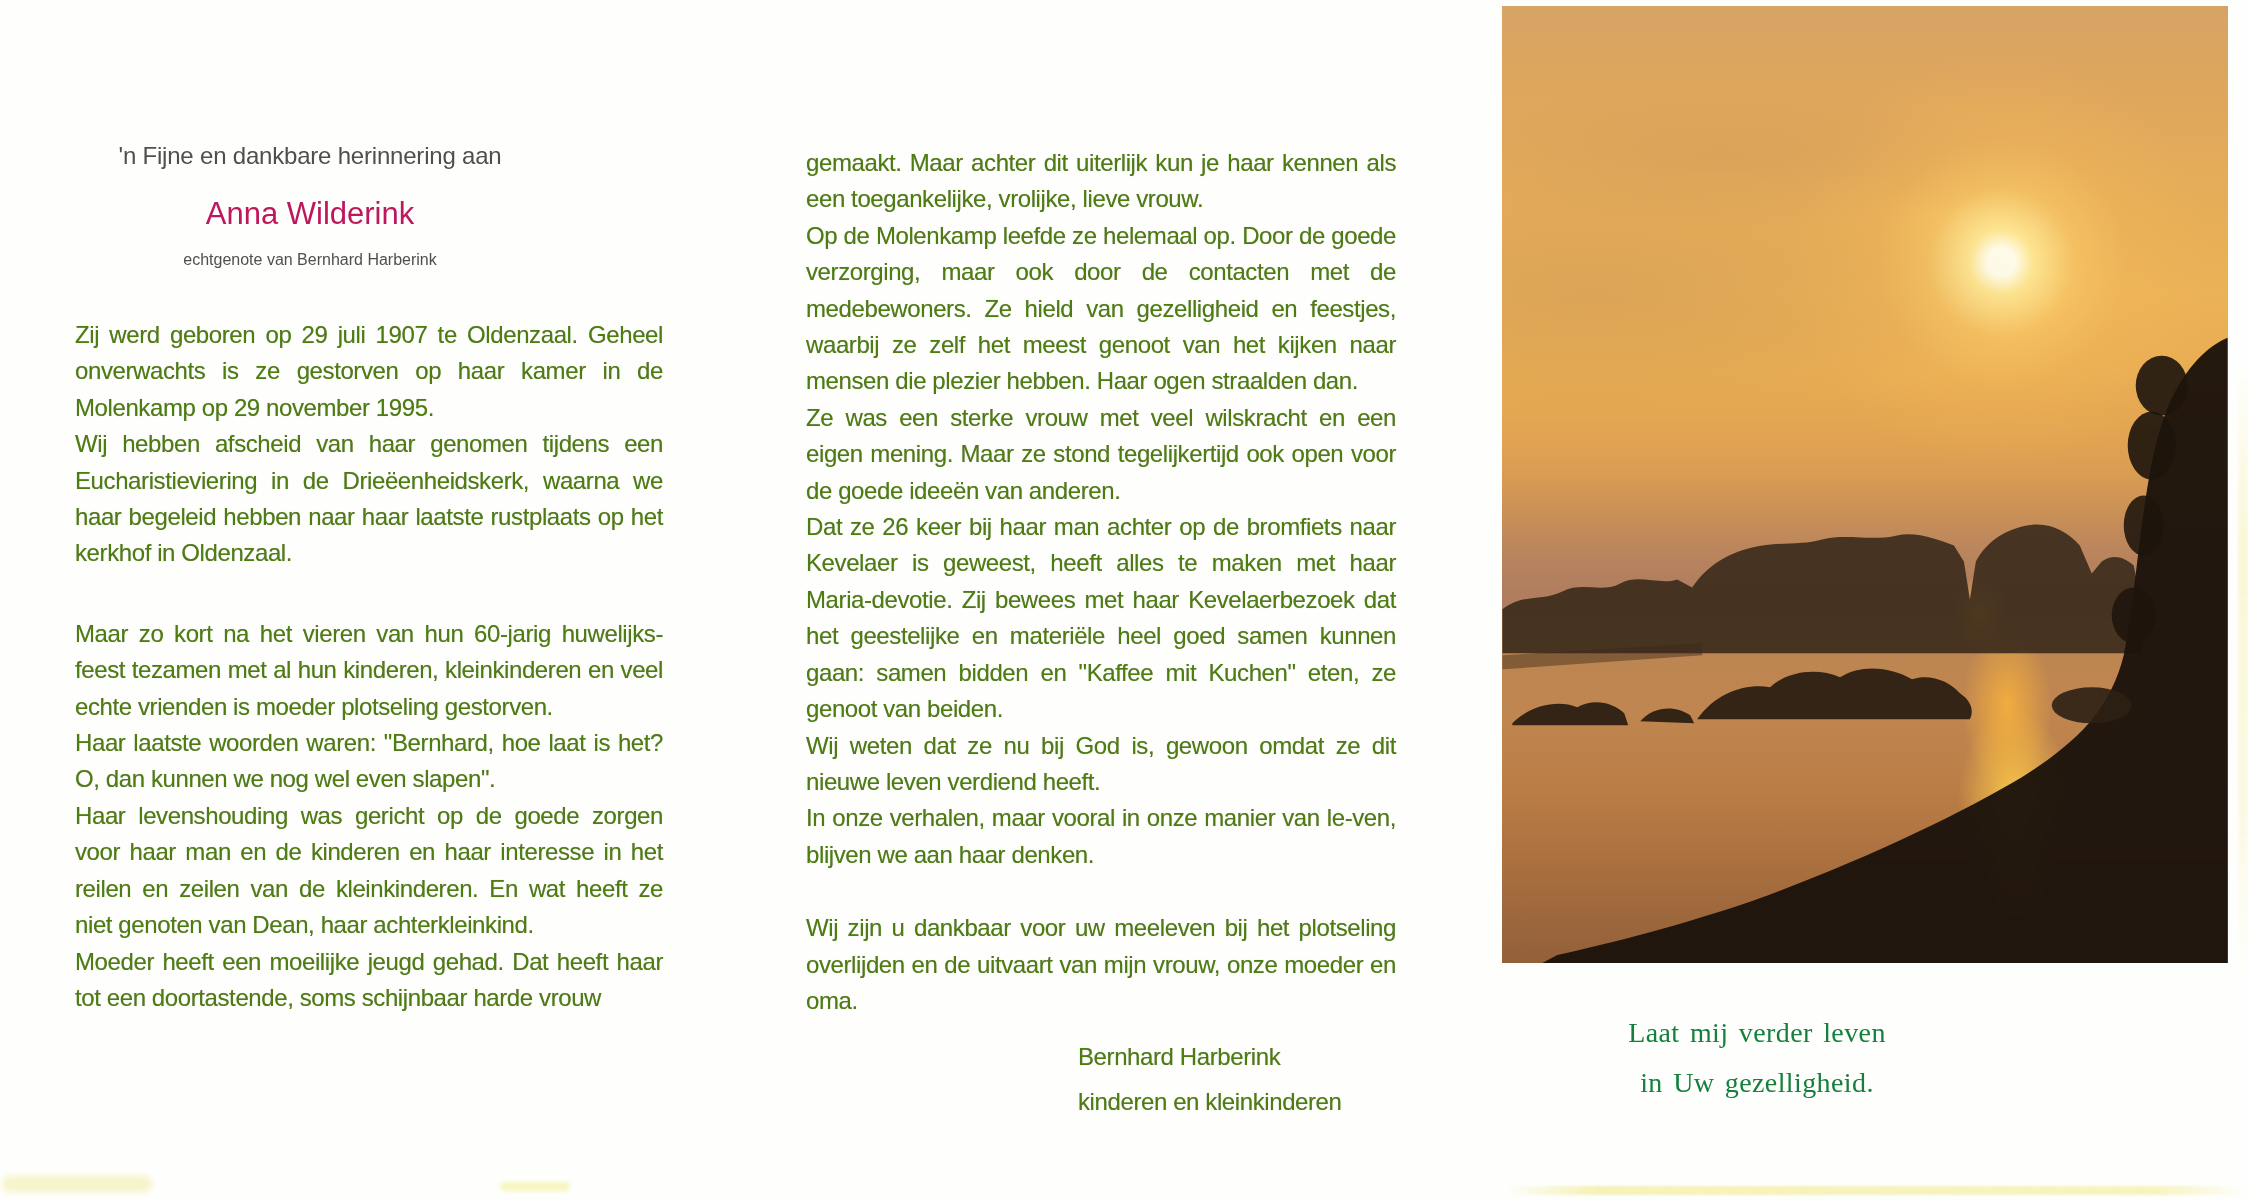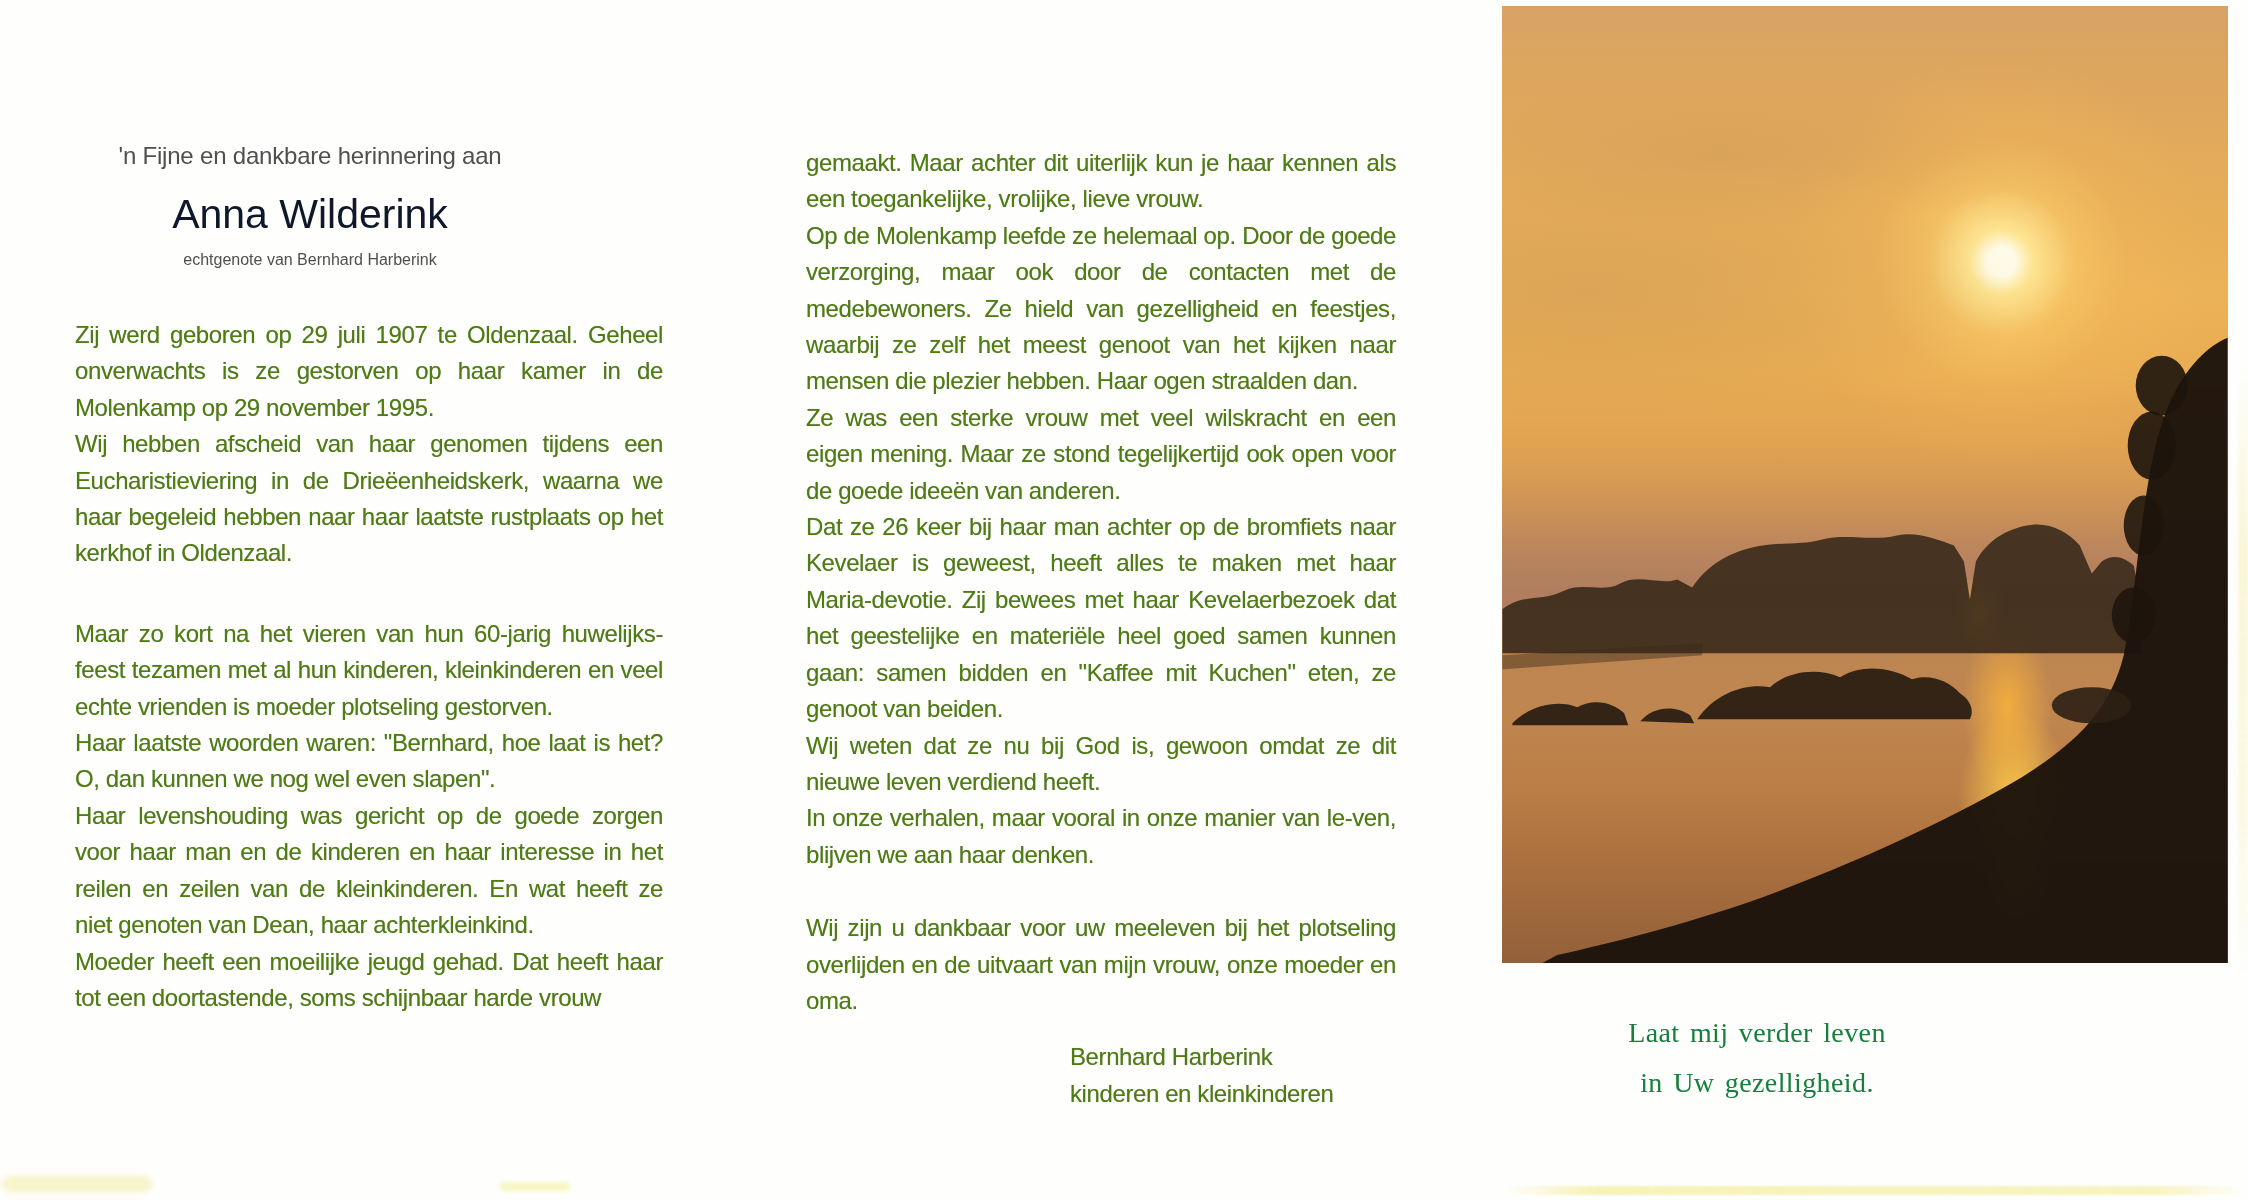--- a/index.html
+++ b/index.html
@@ -8,27 +8,27 @@
     background:#fefefdl;background-color:#fefefd;
     font-family:"Liberation Sans","DejaVu Sans",sans-serif;
   }
   
   .body-text{font-size:24px;line-height:36.4px;letter-spacing:-0.4px;
     color:#4d7c0f;text-align:justify;text-shadow:0 0 0.8px rgba(80,80,80,.45);}
   .body-text p{margin:0;}
   .col-left{position:absolute;left:75px;top:139px;width:588px;}
   .memorial-header{width:470px;text-align:center;color:#4f4f4f;}
   .memorial-header .intro{font-size:24px;letter-spacing:-0.2px;margin:0 0 20px;line-height:34px;}
-  .memorial-header .name{font-size:41px;letter-spacing:0;margin:0 0 8px;line-height:42px;color:#0f172a;}
+  .memorial-header .name{font-size:31px;letter-spacing:0;margin:0 0 8px;line-height:42px;color:#be185d;}
   .memorial-header .sub{font-size:16px;margin:0 0 40px;line-height:34px;}
   .block2{margin-top:44px;}
   .col-mid{position:absolute;left:806px;top:145px;width:590px;}
   .mid-block2{margin-top:37px;}
   .signoff{margin-top:20px;padding-left:264px;text-align:left;}
-  .signoff p{margin:0;}
+  .signoff p{margin:8px;}
   
   .photo{position:absolute;left:1502px;top:6px;width:726px;height:957px;overflow:hidden;}
   .photo-base{position:absolute;inset:0;background:
     linear-gradient(180deg,
       #d7a365 0%, #dfa75c 10%, #e7ae58 22%, #ecb257 30%,
       #e9ad53 38%, #e0a251 46%, #d09555 53%, #c18a5c 58%,
       #b7835c 63%, #bd8551 68%, #c08650 74%, #ba7d46 82%,
       #a96f3e 90%, #93603a 100%);}
   .sun-glow{position:absolute;left:499px;top:256px;width:440px;height:440px;
     transform:translate(-50%,-50%);

